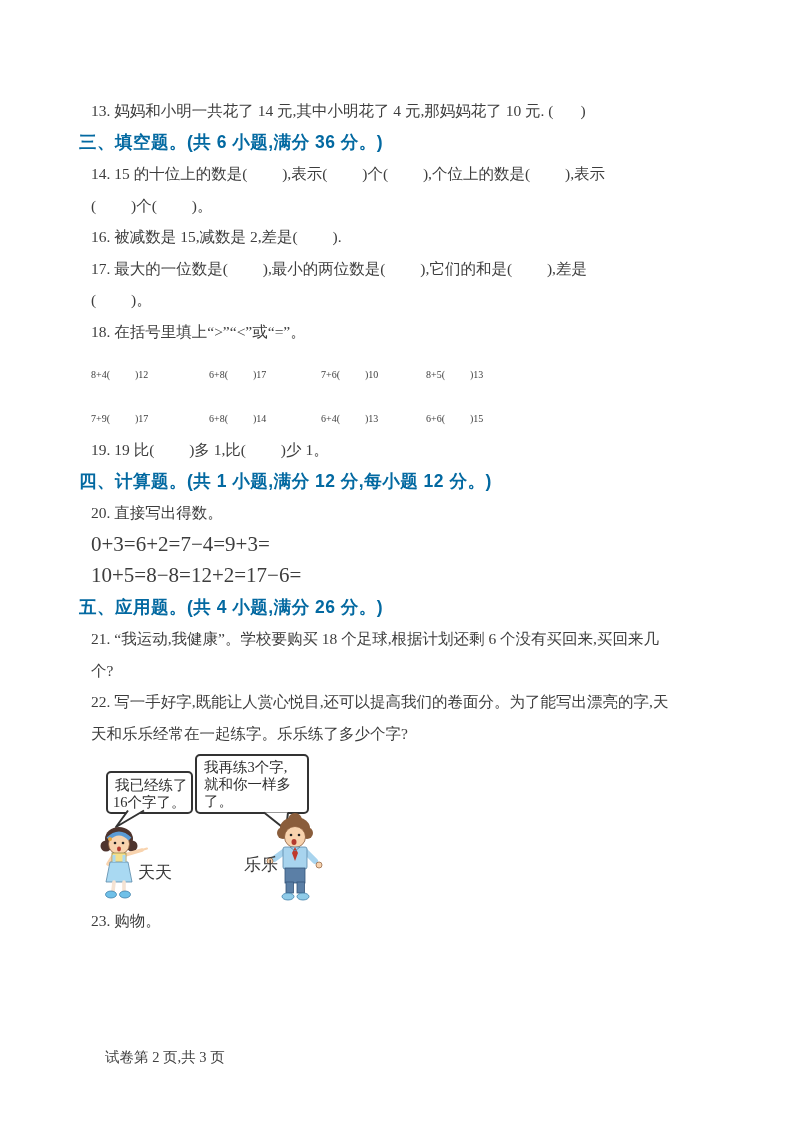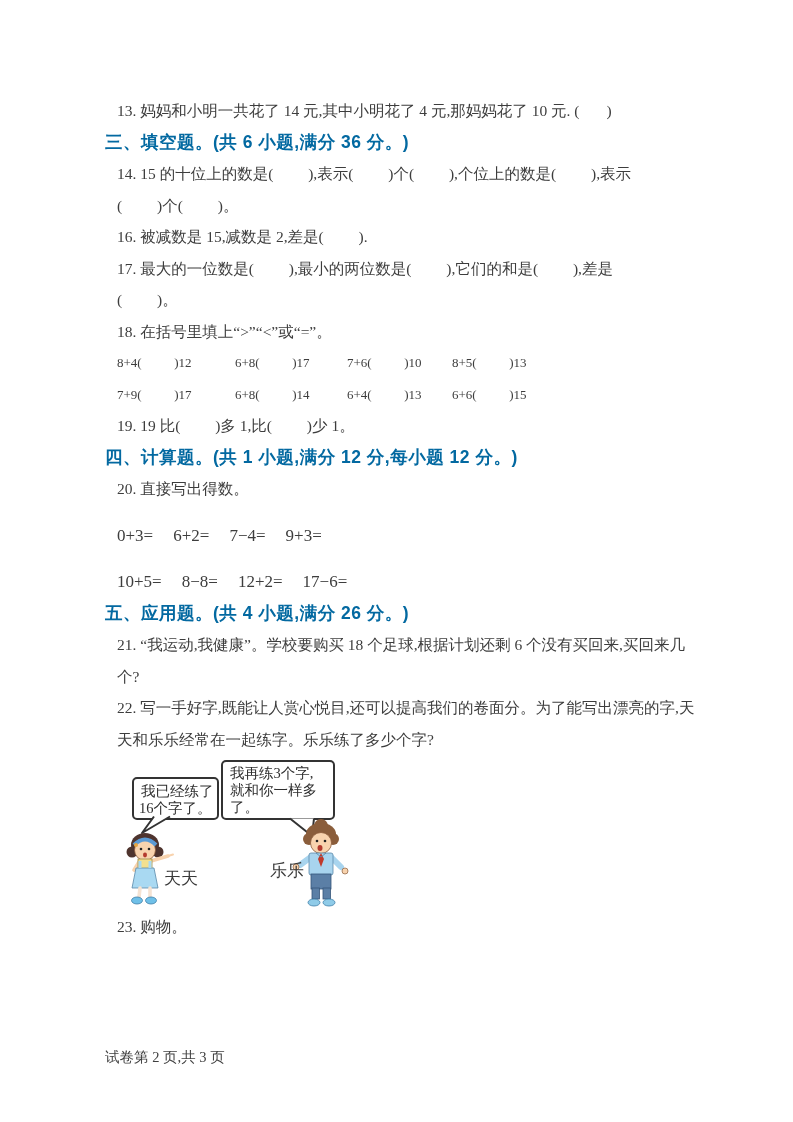--- a/index.html
+++ b/index.html
@@ -7,54 +7,53 @@
   .page {
     position: relative;
     width: 793px;
     height: 1122px;
     background: #ffffff;
     font-family: "Liberation Serif", "DejaVu Serif", serif;
     color: #3d3d3d;
     overflow: hidden;
   }
   .content {
-    padding: 95px 85px 0 105px;
+    padding: 95px 85px 0 79px;
   }
   .line {
     white-space: pre;
     font-size: 15.5px;
     line-height: 31.5px;
     height: 31.5px;
   }
   .q { padding-left: 12px; }
   .heading {
     font-family: "Liberation Sans", sans-serif;
     font-weight: bold;
     font-size: 17.5px;
     color: #0369a1;
     letter-spacing: 0.5px;
   }
   .cmp-row {
     display: grid;
     grid-template-columns: 118px 112px 105px auto;
     padding-left: 12px;
     white-space: pre;
-    font-size: 13px;
+    font-size: 10px;
     line-height: 31.5px;
     height: 31.5px;
+    margin-top: 12px;
   }
   .calc-row {
     display: flex;
-    gap: 20px;
     padding-left: 12px;
     white-space: pre;
-    font-size: 17px;
+    font-size: 21px;
     line-height: 31.5px;
     height: 31.5px;
-    margin-top: 15px;
   }
   .illustration {
     position: relative;
     height: 156px;
     margin-left: 7px;
   }
   .footer {
     position: absolute;
     left: 105px;
     right: 85px;

